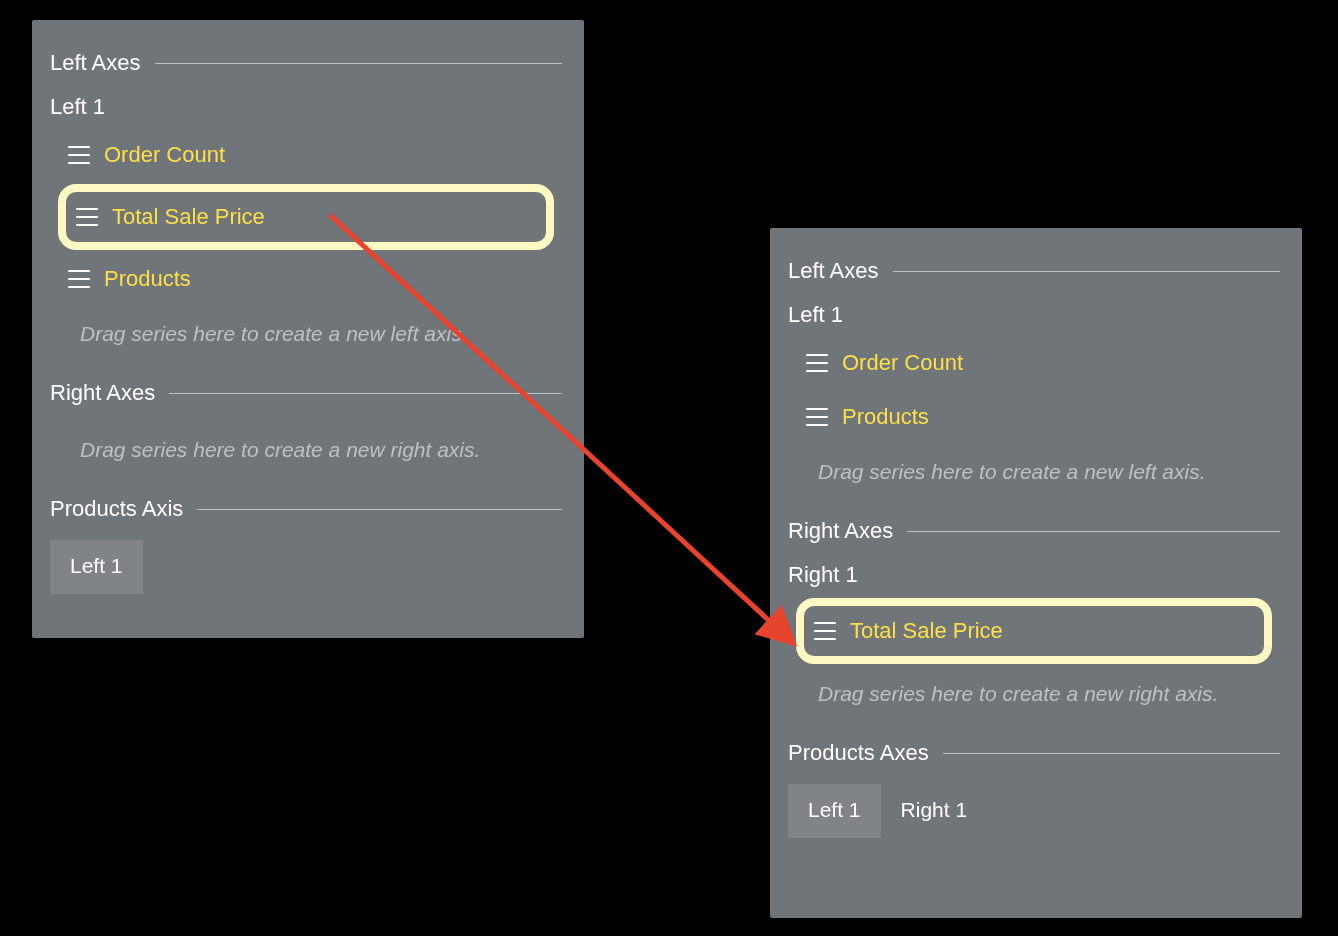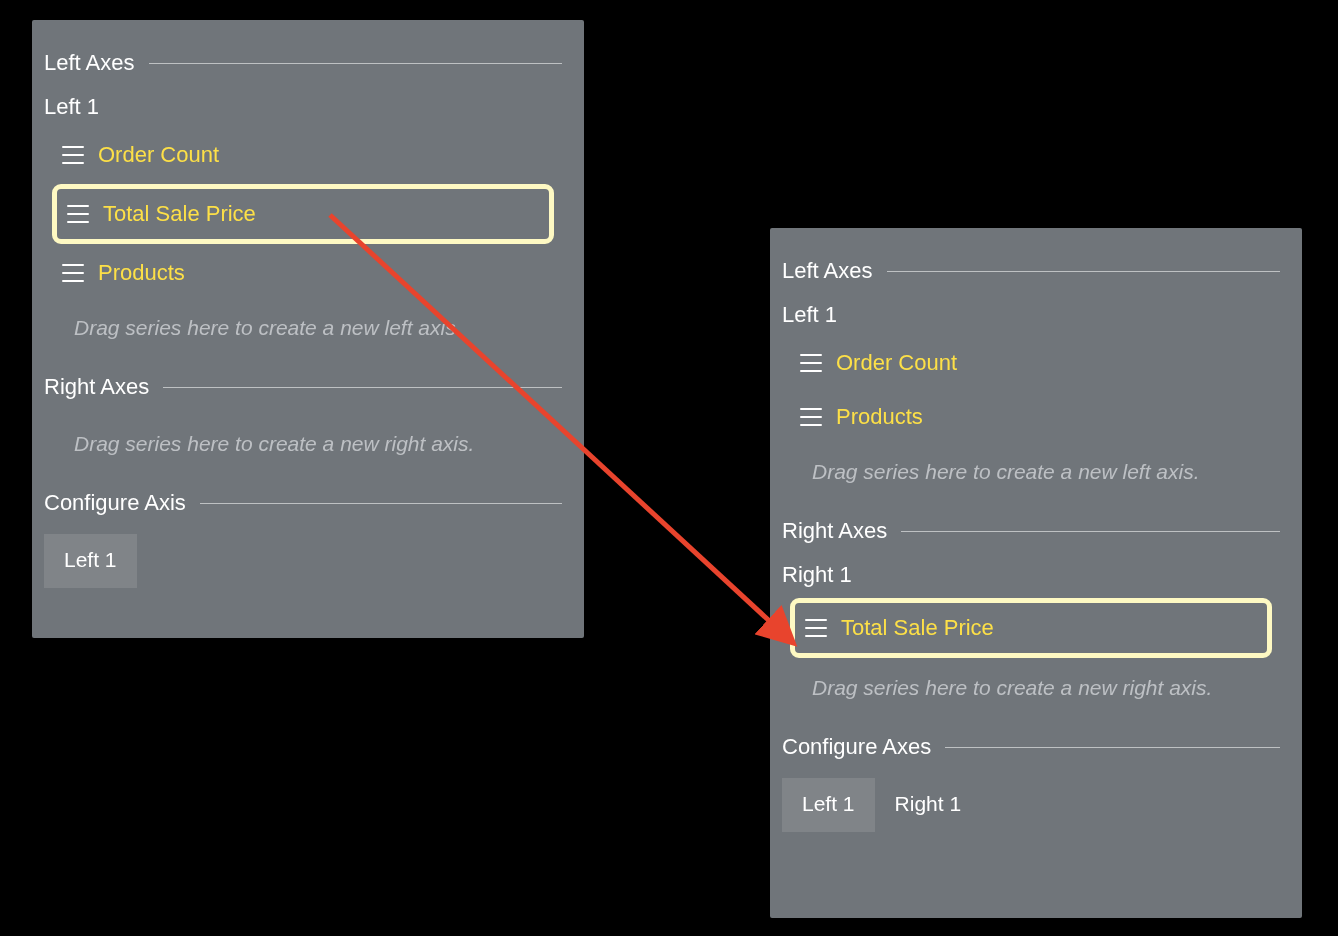--- a/index.html
+++ b/index.html
@@ -7,21 +7,21 @@
     background:#000;
     font-family:"Google Sans","Helvetica Neue",Arial,sans-serif;
     -webkit-font-smoothing:antialiased;
     color:#e8eaed;
     overflow:hidden;
   }
   .panel{
     position:absolute;
     background:#70757a;
     box-sizing:border-box;
-    padding:22px 22px 0 12px;
+    padding:22px 22px 0 18px;
     border-radius:2px;
   }
   .panel-a{ left:32px;  top:20px;  width:552px; height:618px; }
   .panel-b{ left:770px; top:228px; width:532px; height:690px; }
 
   .section-header{
     display:flex;align-items:center;gap:14px;
     font-size:22px;font-weight:500;color:#ffffff;
     margin-top:8px;margin-bottom:18px;
   }
@@ -51,22 +51,22 @@
   .tabs{
     display:flex;gap:0;margin-top:6px;
   }
   .tab{
     font-size:21px;color:#ffffff;
     padding:14px 20px 16px 20px;
     cursor:pointer;
   }
   .tab.active{background:#808488;}
   .highlight{
-    border:5px solid #fef9c3;
-    border-radius:9px;
+    border:8px solid #fef9c3;
+    border-radius:18px;
     box-sizing:border-box;
     text-align:right;
   }
   
   .arrow-svg{
     position:absolute;left:0;top:0;width:1338px;height:936px;
     pointer-events:none;
   }
 </style>
 </head>
@@ -109,21 +109,21 @@
 
   <div class="drop-hint">Drag series here to create a new left axis.</div>
 
   <div class="section-header">
     <span>Right Axes</span>
     <div class="rule"></div>
   </div>
   <div class="drop-hint">Drag series here to create a new right axis.</div>
 
   <div class="section-header">
-    <span>Configure Axis</span>
+    <span>Products Axis</span>
     <div class="rule"></div>
   </div>
   <div class="tabs">
     <div class="tab active">Left 1</div>
   </div>
 </div>
 
 <div class="panel panel-b">
 
   <div class="section-header">
@@ -163,21 +163,21 @@
         <span></span>
         <span></span>
         <span></span>
       </div>
     <span>Total Sale Price</span>
   </div>
 
   <div class="drop-hint">Drag series here to create a new right axis.</div>
 
   <div class="section-header">
-    <span>Configure Axes</span>
+    <span>Products Axes</span>
     <div class="rule"></div>
   </div>
   <div class="tabs">
     <div class="tab active">Left 1</div>
     <div class="tab">Right 1</div>
   </div>
 </div>
 
 <svg class="arrow-svg">
   <defs>

